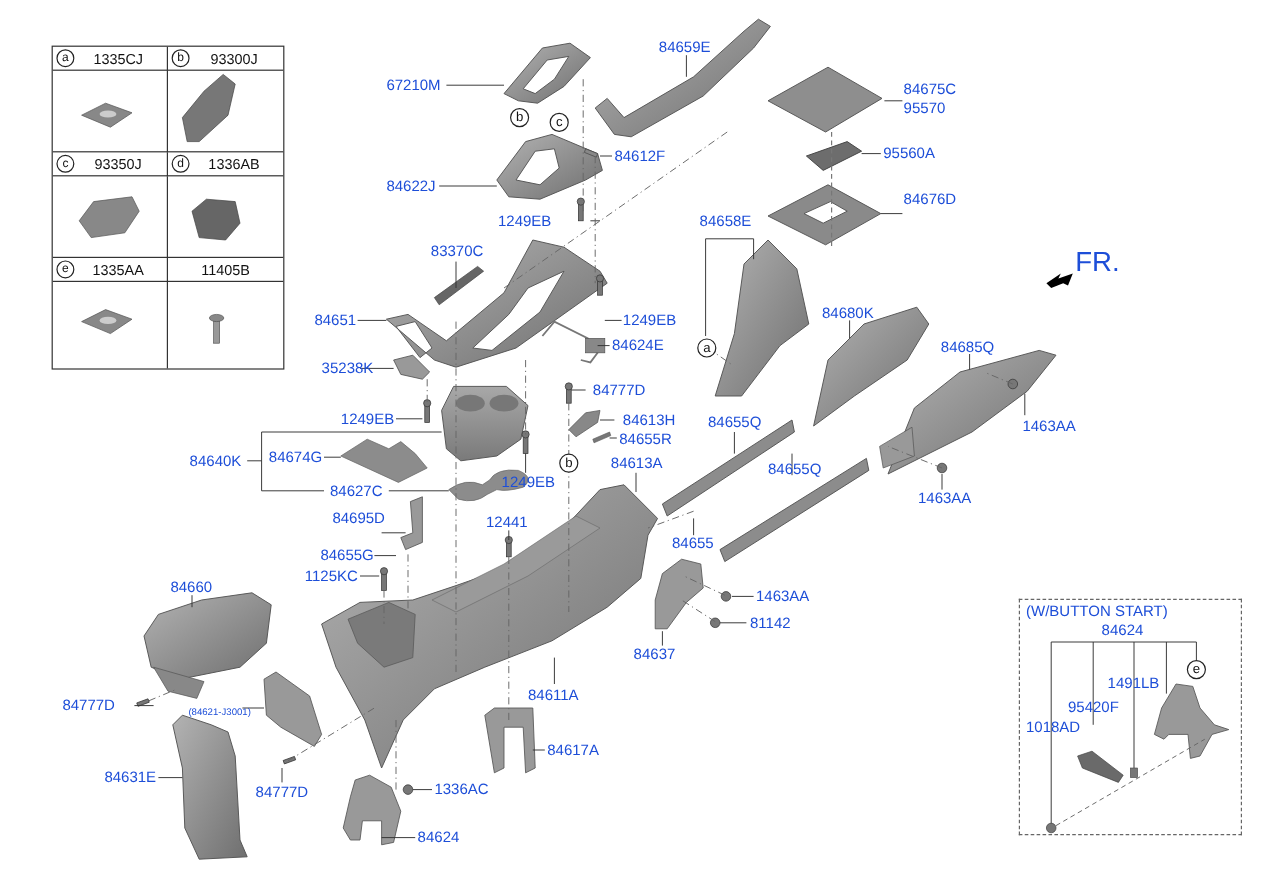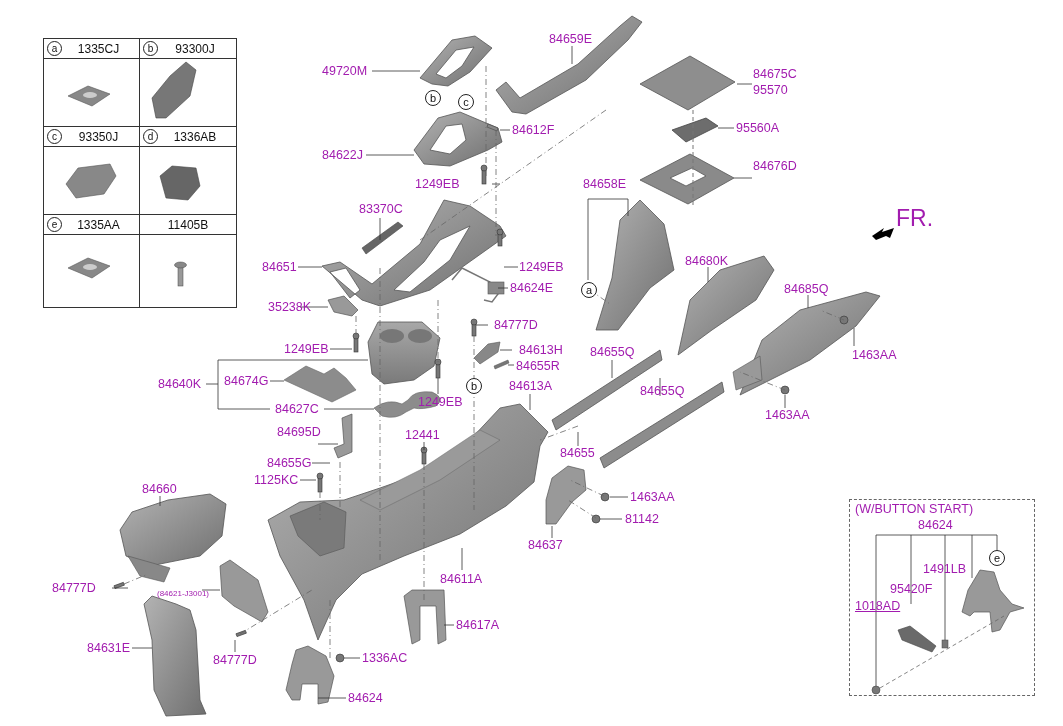--- a/index.html
+++ b/index.html
@@ -1,19 +1,19 @@
 <!DOCTYPE html>
 <html><head>
 <meta charset="utf-8">
 <style>
   html, body { margin:0; padding:0; background:#ffffff; }
   body { width:1063px; height:726px; position:relative; overflow:hidden;
          font-family:"Liberation Sans", sans-serif; color:#111; }
   #stage { position:absolute; left:0; top:0; width:1063px; height:726px; }
-  .lbl { position:absolute; font-size:12.5px; line-height:13px; white-space:nowrap; color:#a21caf; }
+  .lbl { position:absolute; font-size:12.5px; line-height:13px; white-space:nowrap; color:#1d4ed8; }
   .lbl.small { font-size:8px; }
   .lbl.big { font-size:23px; }
   .circ { position:absolute; width:14px; height:14px; border:1px solid #222; border-radius:50%;
           font-size:11px; line-height:14px; text-align:center; background:#fff; }
   
   #legend { position:absolute; left:43px; top:38px; width:192px; height:268px; border:1px solid #333; }
   #legend .cell { position:absolute; border-right:1px solid #333; border-bottom:1px solid #333; box-sizing:border-box; }
   #legend .hdr { height:20px; font-size:12px; line-height:20px; }
   #legend .hdr .c { position:absolute; left:3px; top:2px; width:13px; height:13px; border:1px solid #222;
                     border-radius:50%; font-size:10px; line-height:13px; text-align:center; }
@@ -264,21 +264,21 @@
     <div class="cell" style="left:0;top:196px;width:96px;height:72px;border-bottom:none;"></div>
     <div class="cell" style="left:96px;top:196px;width:96px;height:72px;border-right:none;border-bottom:none;"></div>
   </div>
 
   <div class="circ" style="left:425px;top:90px;">b</div>
   <div class="circ" style="left:458px;top:94px;">c</div>
   <div class="circ" style="left:581px;top:282px;">a</div>
   <div class="circ" style="left:466px;top:378px;">b</div>
 
   <div class="lbl" style="left:549px;top:33px;">84659E</div>
-  <div class="lbl" style="left:322px;top:65px;">49720M</div>
+  <div class="lbl" style="left:322px;top:65px;">67210M</div>
   <div class="lbl" style="left:753px;top:84px;">95570</div>
   <div class="lbl" style="left:753px;top:68px;">84675C</div>
   <div class="lbl" style="left:512px;top:124px;">84612F</div>
   <div class="lbl" style="left:736px;top:122px;text-align:center;">95560A</div>
   <div class="lbl" style="left:322px;top:149px;">84622J</div>
   <div class="lbl" style="left:415px;top:178px;">1249EB</div>
   <div class="lbl" style="left:753px;top:160px;">84676D</div>
   <div class="lbl" style="left:583px;top:178px;text-align:center;">84658E</div>
   <div class="lbl" style="left:359px;top:203px;">83370C</div>
   <div class="lbl big" style="left:896px;top:212px;">FR.</div>
@@ -315,18 +315,18 @@
   <div class="lbl" style="left:440px;top:573px;">84611A</div>
   <div class="lbl" style="left:456px;top:619px;">84617A</div>
   <div class="lbl" style="left:87px;top:642px;">84631E</div>
   <div class="lbl" style="left:213px;top:654px;">84777D</div>
   <div class="lbl" style="left:362px;top:652px;">1336AC</div>
   <div class="lbl" style="left:348px;top:692px;">84624</div>
 
   <div id="box"></div>
   <div class="lbl" style="left:855px;top:503px;">(W/BUTTON START)</div>
   <div class="lbl" style="left:918px;top:519px;">84624</div>
-  <div class="lbl" style="left:855px;top:600px;text-decoration:underline;">1018AD</div>
+  <div class="lbl" style="left:855px;top:600px;">1018AD</div>
   <div class="lbl" style="left:890px;top:583px;">95420F</div>
   <div class="lbl" style="left:923px;top:563px;">1491LB</div>
   <div class="circ" style="left:989px;top:550px;">e</div>
 
 </div>
 
 </body></html>

